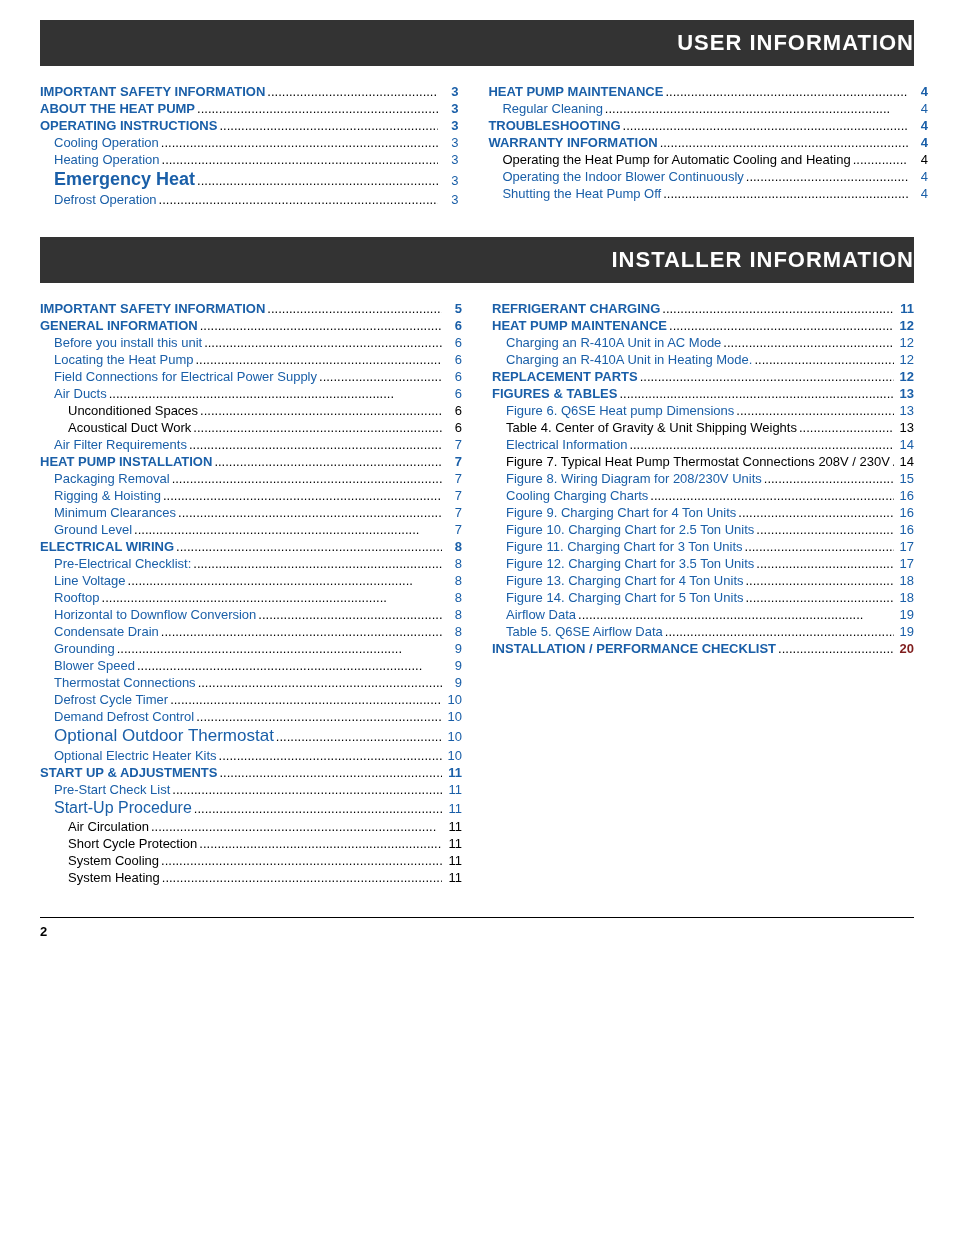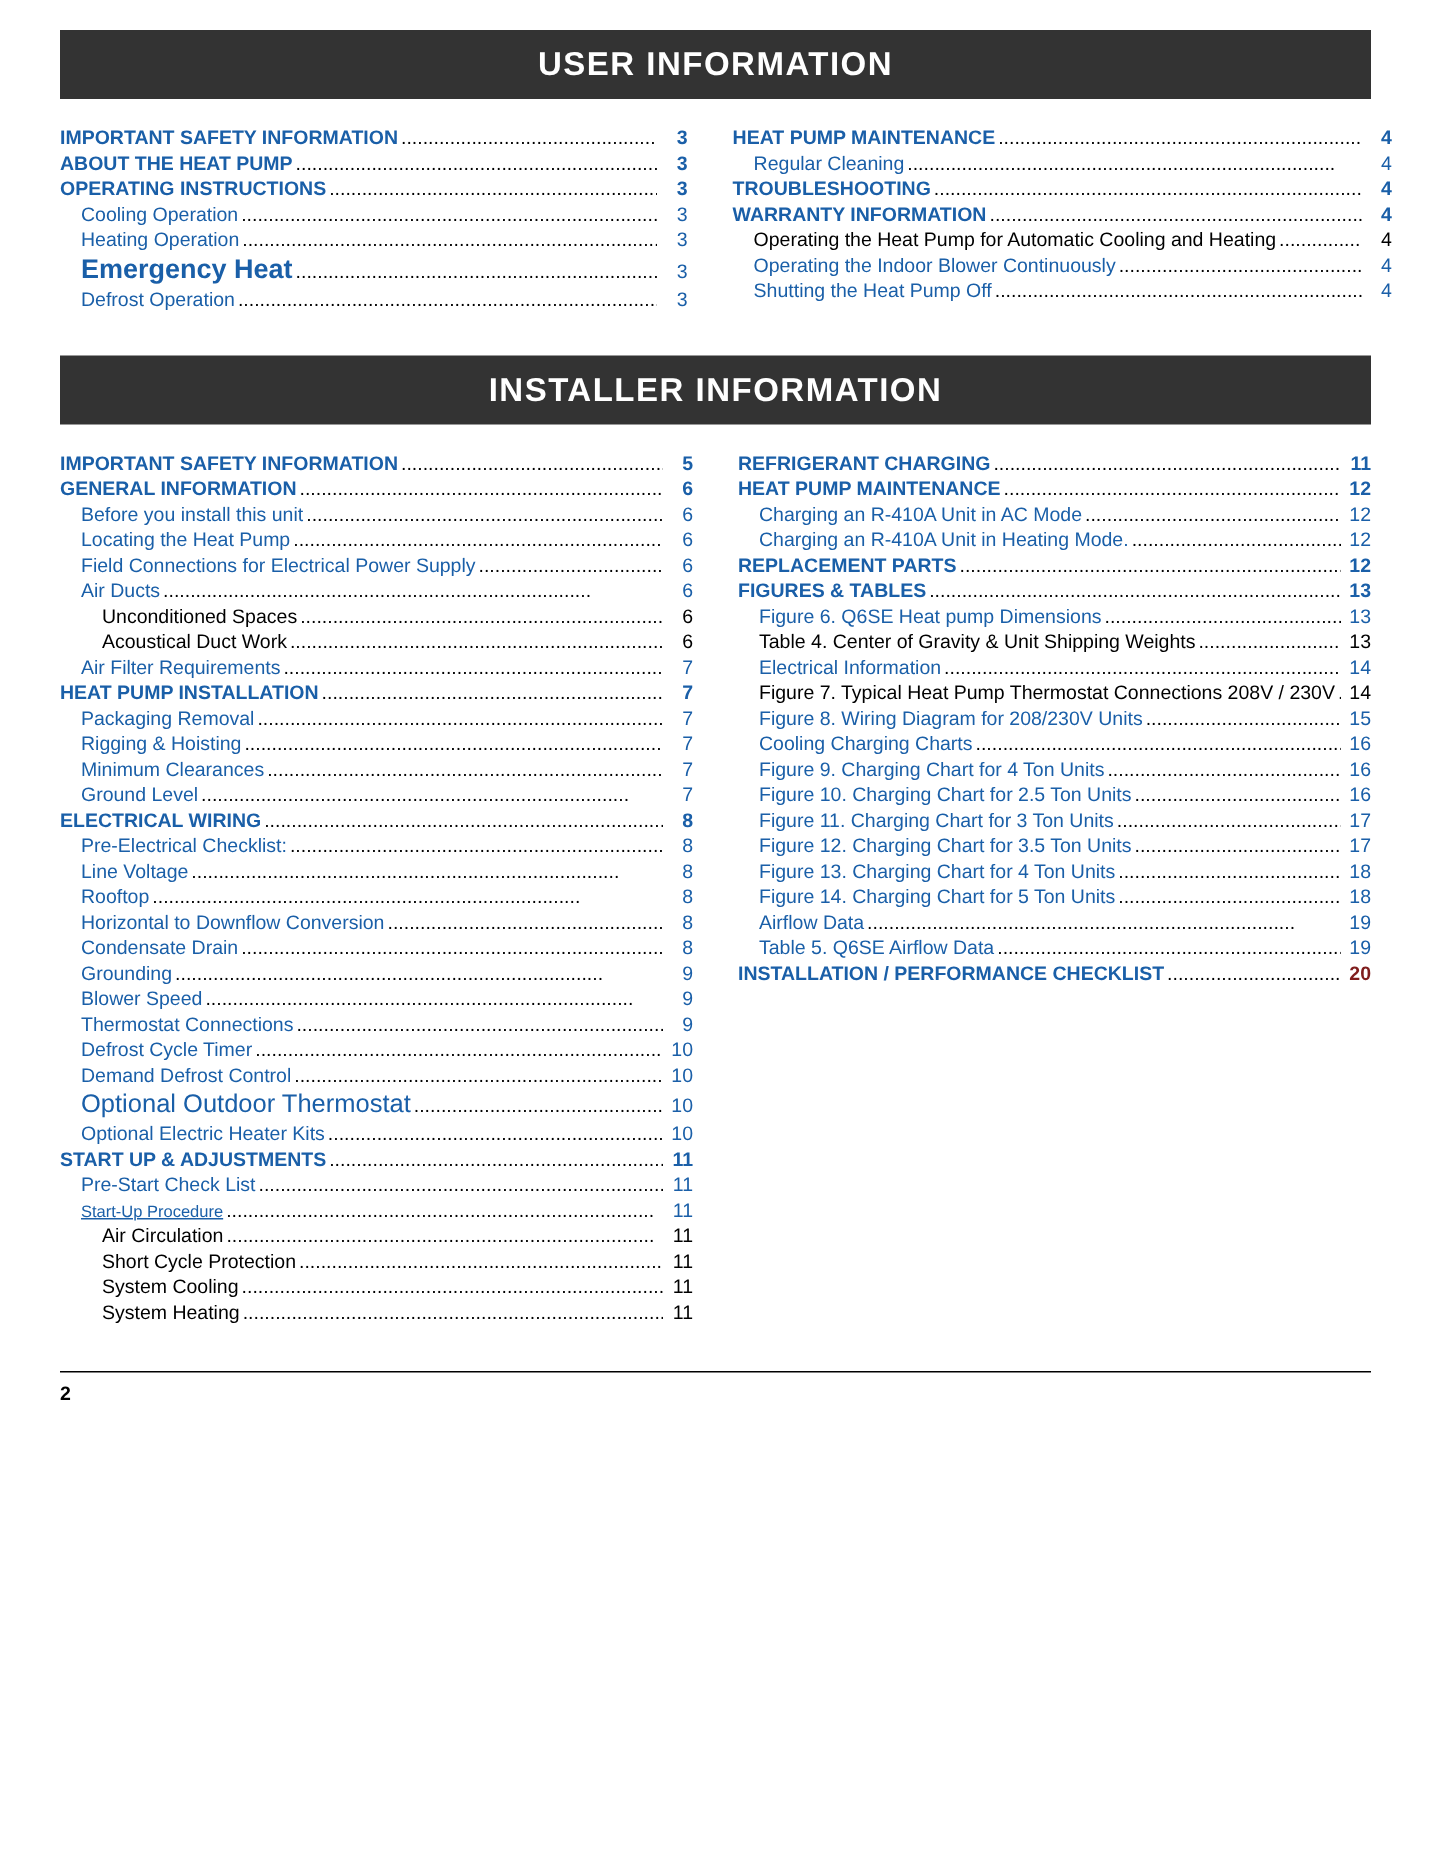--- a/index.html
+++ b/index.html
@@ -8,21 +8,21 @@
       font-size: 13px;
       background: #fff;
       color: #000;
       width: 954px;
       min-height: 1235px;
       padding: 20px 40px 40px 40px;
     }
     .section-header {
       background: #333;
       color: #fff;
-      text-align: center;
+      text-align: right;
       font-size: 22px;
       font-weight: bold;
       padding: 10px 0;
       margin-bottom: 18px;
       letter-spacing: 1px;
     }
     .toc-container {
       display: flex;
       gap: 30px;
       margin-bottom: 24px;
@@ -269,21 +269,21 @@
             <span style="color: rgb(26, 95, 168); font-weight: bold; font-size: 13px; white-space: normal; flex-shrink: 0;">START UP &amp; ADJUSTMENTS</span>
             <span style="flex: 1 1 0%; overflow: hidden; white-space: nowrap; margin: 0px 2px; color: rgb(0, 0, 0); font-size: 13px;">...............................................................................</span>
             <span style="color: rgb(26, 95, 168); font-weight: bold; font-size: 13px; min-width: 18px; text-align: right; flex-shrink: 0;">11</span>
           </div>
           <div style="display: flex; align-items: baseline; margin-bottom: 2px; padding-left: 14px;">
             <span style="color: rgb(26, 95, 168); font-weight: normal; font-size: 13px; white-space: normal; flex-shrink: 0;">Pre-Start Check List</span>
             <span style="flex: 1 1 0%; overflow: hidden; white-space: nowrap; margin: 0px 2px; color: rgb(0, 0, 0); font-size: 13px;">...............................................................................</span>
             <span style="color: rgb(26, 95, 168); font-weight: normal; font-size: 13px; min-width: 18px; text-align: right; flex-shrink: 0;">11</span>
           </div>
           <div style="display: flex; align-items: baseline; margin-bottom: 2px; padding-left: 14px;">
-            <span style="color: rgb(26, 95, 168); font-weight: normal; font-size: 11px; white-space: normal; flex-shrink: 0; text-decoration: underline;">Start-Up Procedure</span>
+            <span style="color: rgb(26, 95, 168); font-weight: normal; font-size: 16px; white-space: normal; flex-shrink: 0;">Start-Up Procedure</span>
             <span style="flex: 1 1 0%; overflow: hidden; white-space: nowrap; margin: 0px 2px; color: rgb(0, 0, 0); font-size: 13px;">...............................................................................</span>
             <span style="color: rgb(26, 95, 168); font-weight: normal; font-size: 13px; min-width: 18px; text-align: right; flex-shrink: 0;">11</span>
           </div>
           <div style="display: flex; align-items: baseline; margin-bottom: 2px; padding-left: 28px;">
             <span style="color: rgb(0, 0, 0); font-weight: normal; font-size: 13px; white-space: normal; flex-shrink: 0;">Air Circulation</span>
             <span style="flex: 1 1 0%; overflow: hidden; white-space: nowrap; margin: 0px 2px; color: rgb(0, 0, 0); font-size: 13px;">...............................................................................</span>
             <span style="color: rgb(0, 0, 0); font-weight: normal; font-size: 13px; min-width: 18px; text-align: right; flex-shrink: 0;">11</span>
           </div>
           <div style="display: flex; align-items: baseline; margin-bottom: 2px; padding-left: 28px;">
             <span style="color: rgb(0, 0, 0); font-weight: normal; font-size: 13px; white-space: normal; flex-shrink: 0;">Short Cycle Protection</span>

